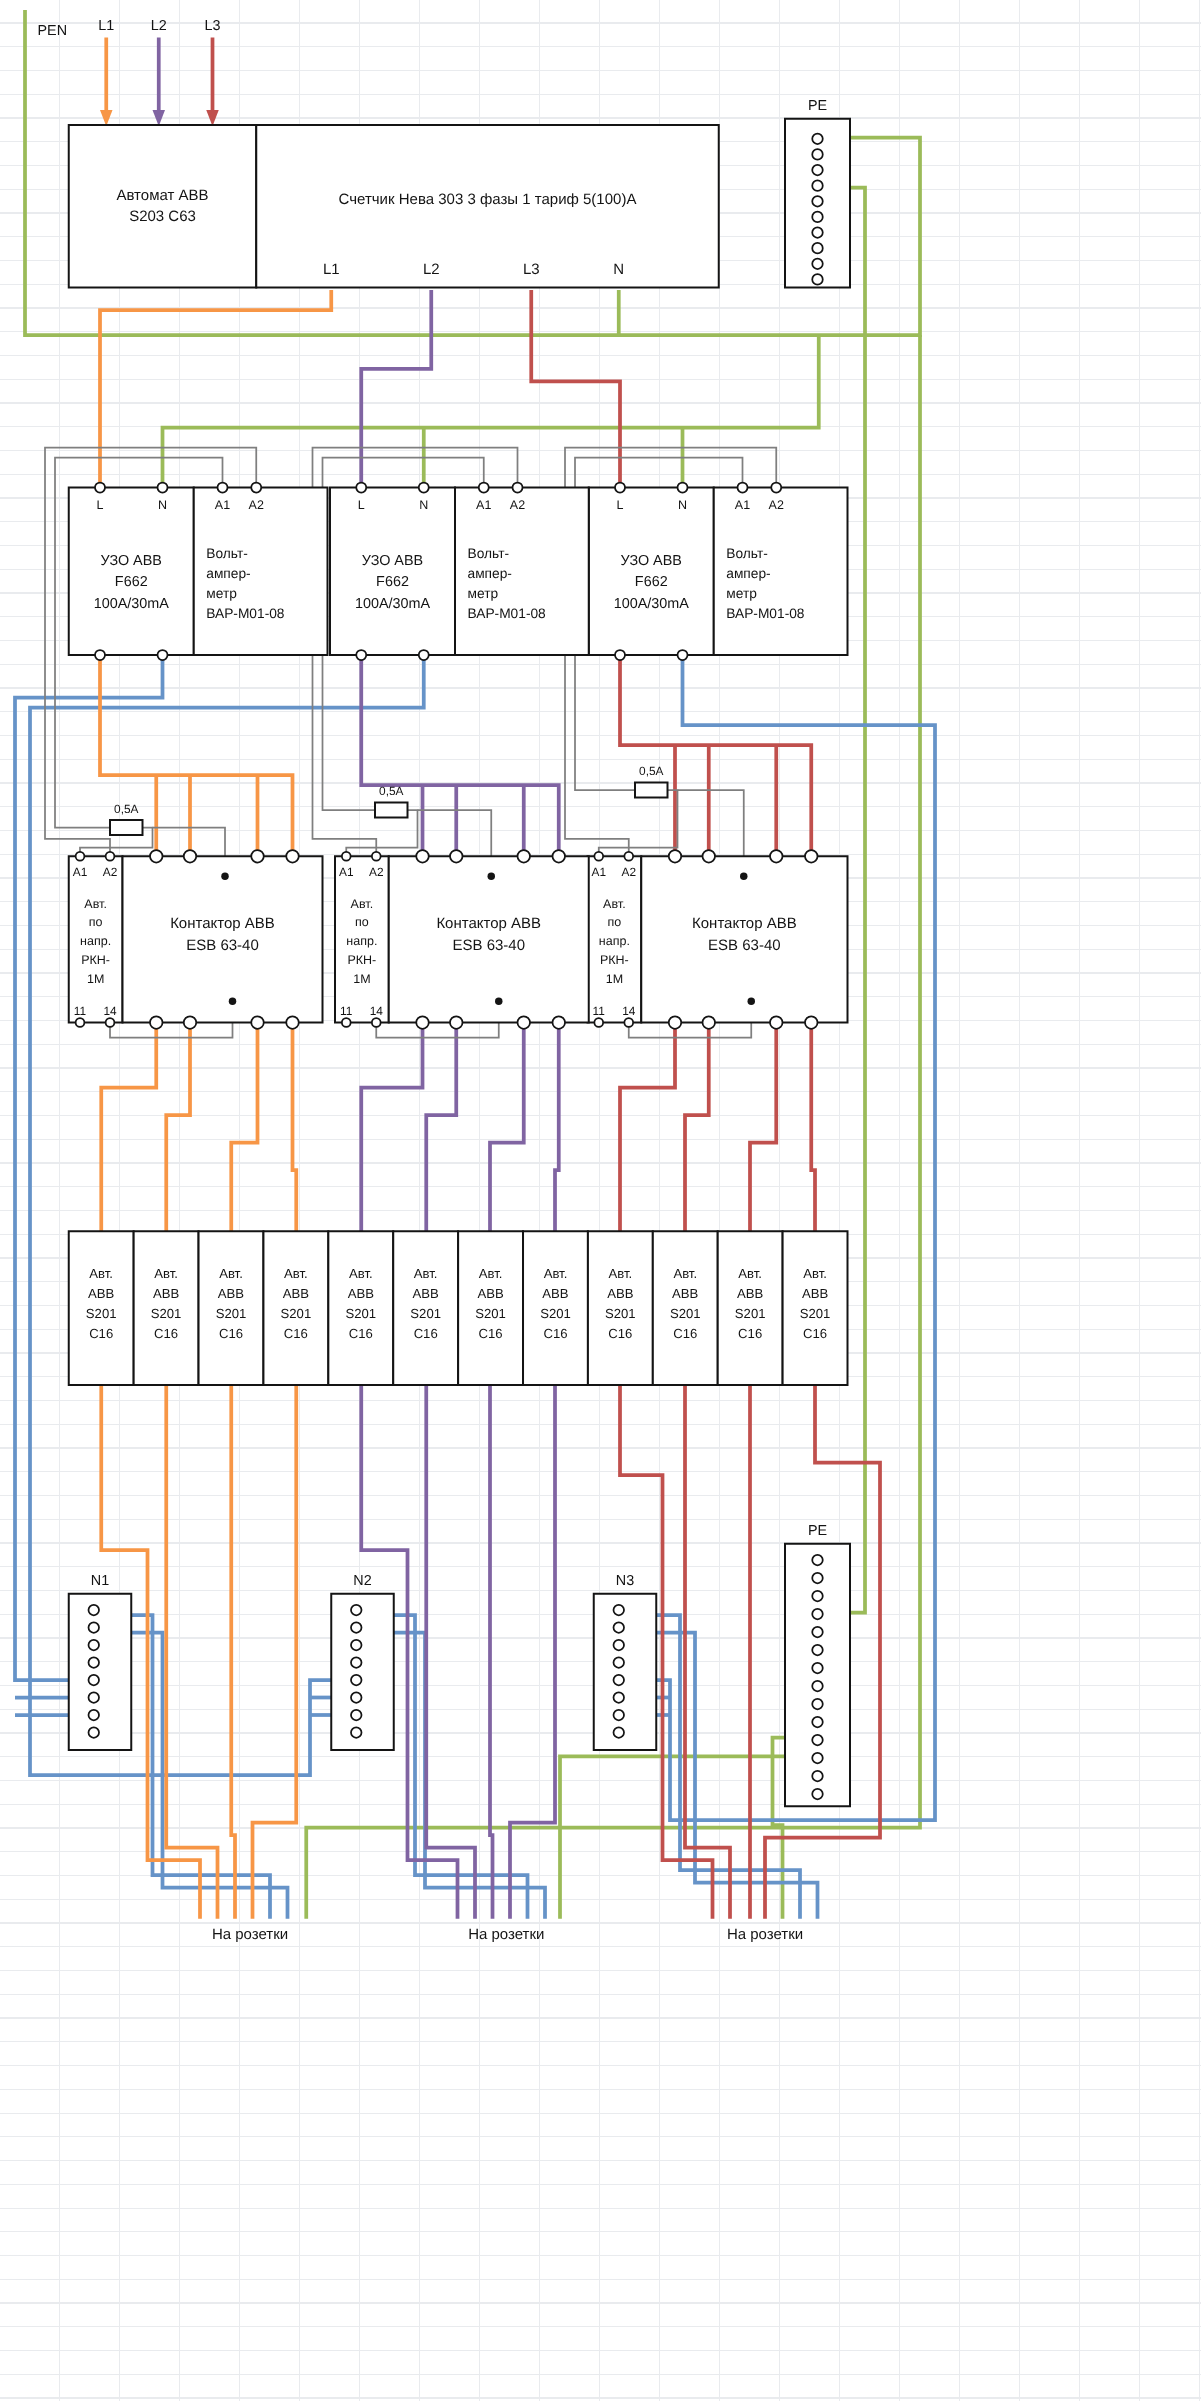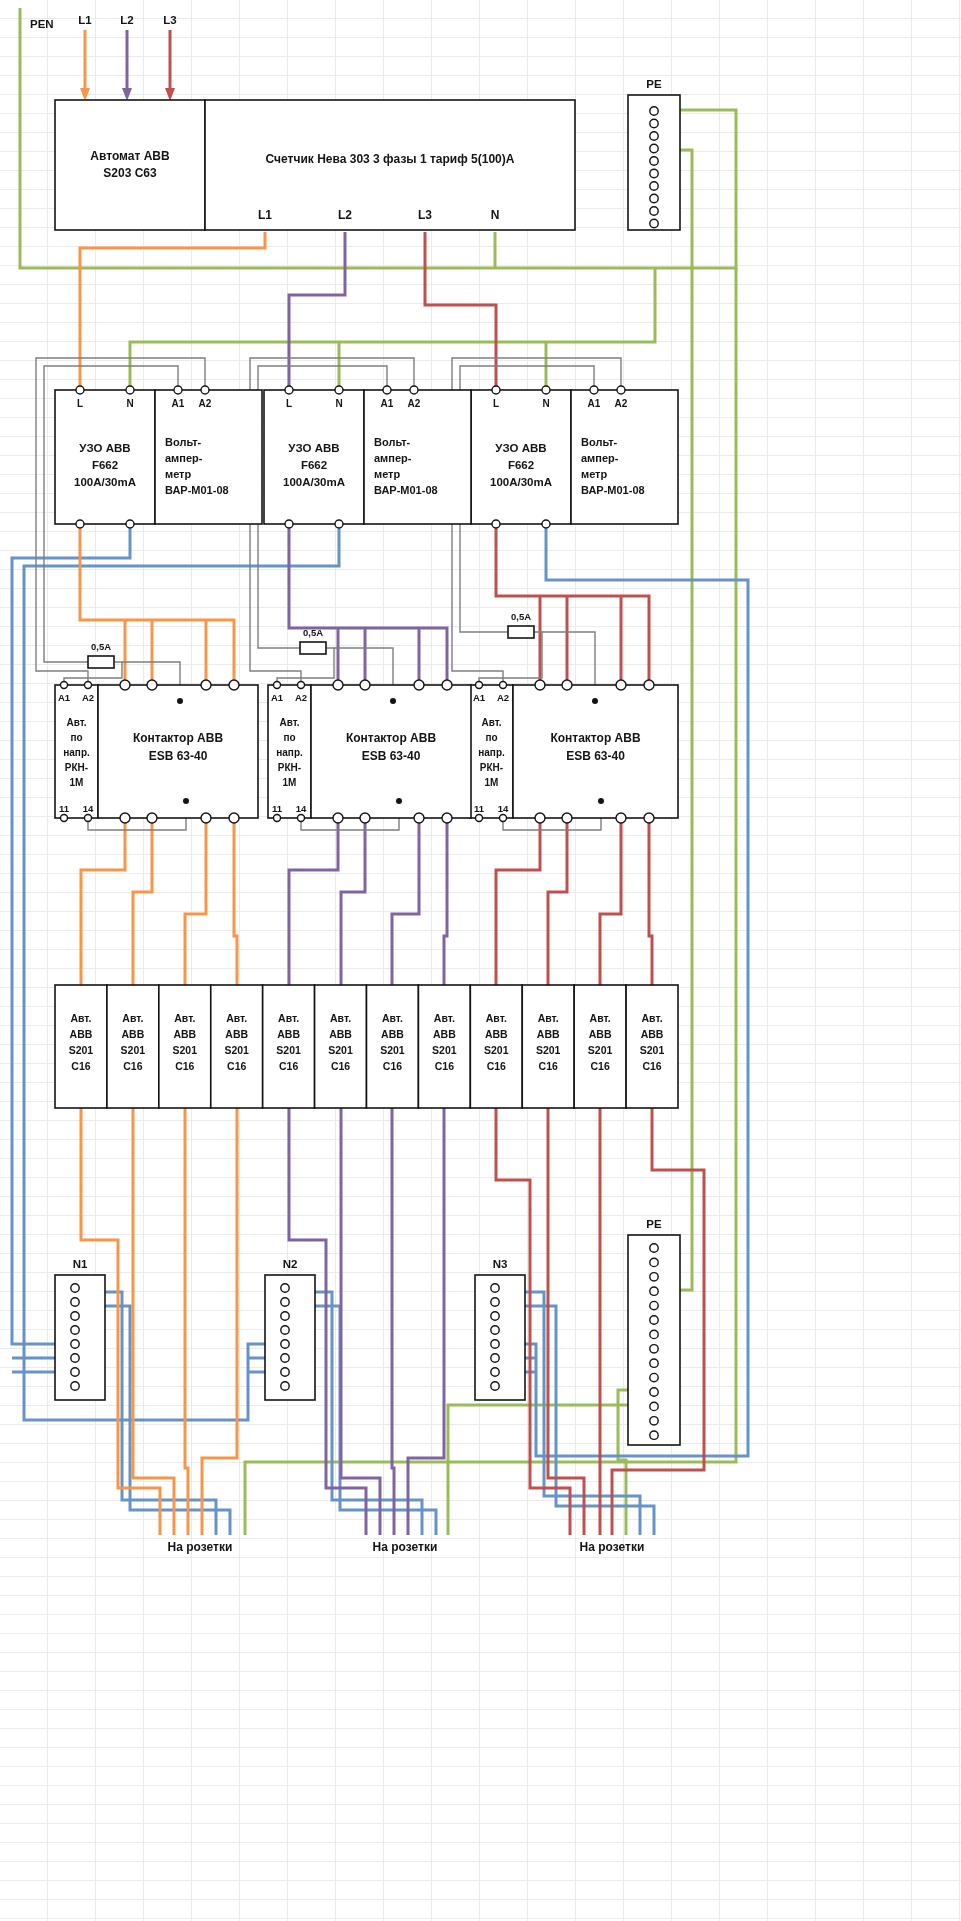--- a/index.html
+++ b/index.html
@@ -1,21 +1,20 @@
 <!DOCTYPE html>
 <html><head>
 <meta charset="utf-8">
 <style>
   html,body{margin:0;padding:0;background:#fff;}
   .canvas{
     position:relative;width:961px;height:1921px;background-color:#fff;
     background-image:
       repeating-linear-gradient(to right,transparent 0,transparent 47px,#e9ebee 47px,#e9ebee 48px),
       repeating-linear-gradient(to bottom,transparent 0,transparent 18px,#e9ebee 18px,#e9ebee 19px);
-    font-weight: bold;
   }
   svg{position:absolute;left:0;top:0;}
   svg text{font-family:"Liberation Sans","DejaVu Sans",sans-serif;fill:#141414;}
   .box{fill:#ffffff;stroke:#141414;stroke-width:1.6;}
   .term{fill:#ffffff;stroke:#141414;stroke-width:1.4;}
 </style>
 </head>
 <body>
 
 <div class="canvas">

